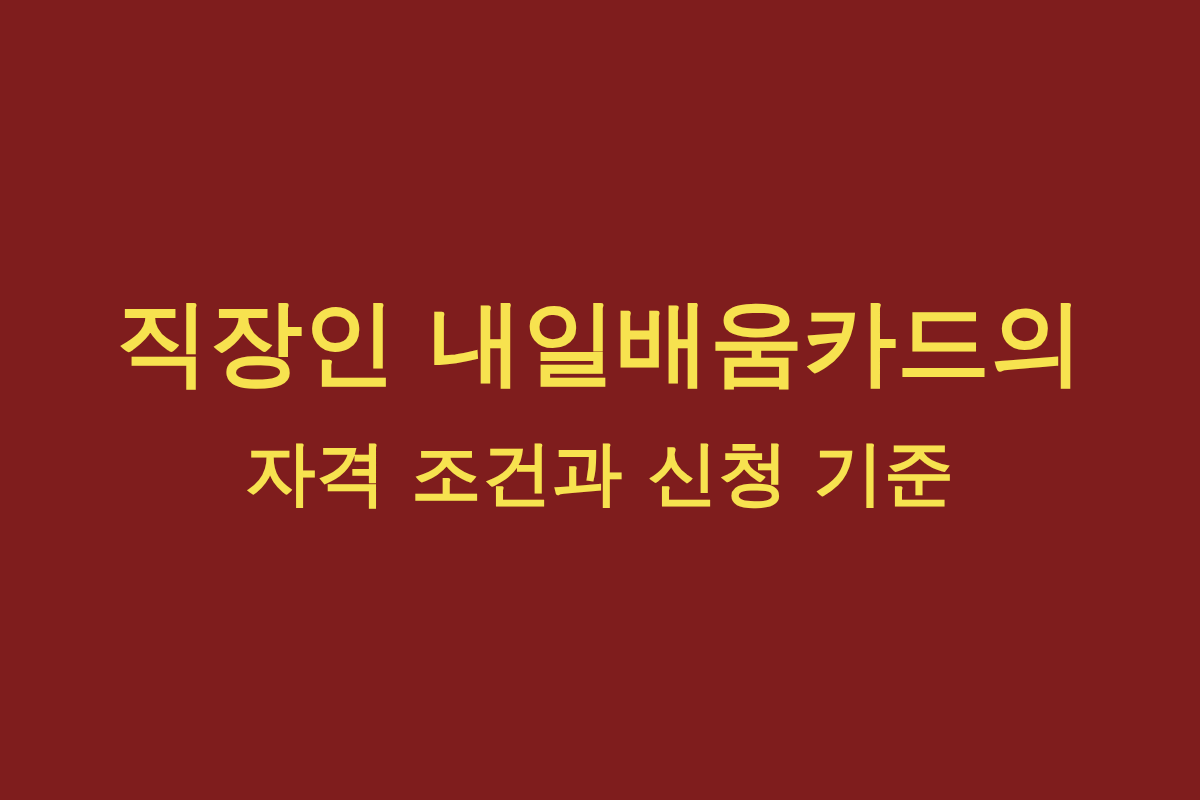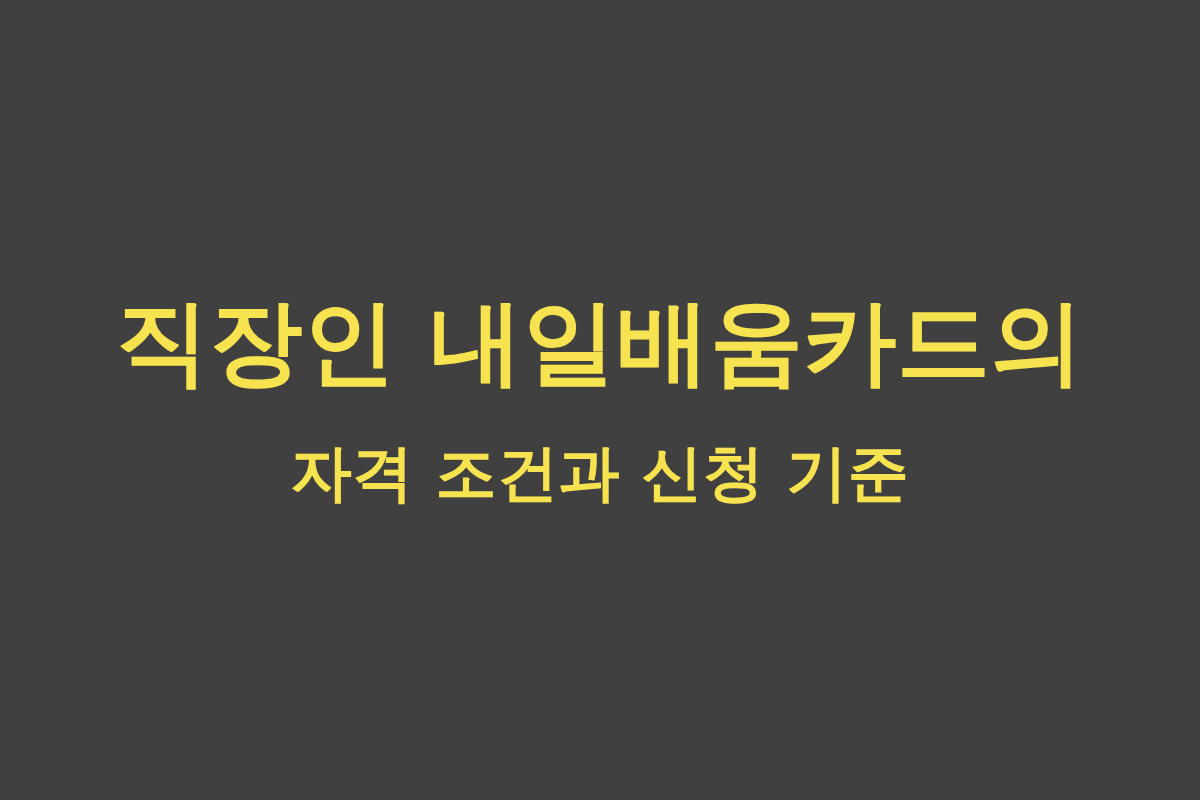--- a/index.html
+++ b/index.html
@@ -35,24 +35,24 @@
     font-family: "DejaVu Sans", sans-serif;
     font-weight: 700;
     font-size: 93px;
     line-height: 131px;
     letter-spacing: 0.5px;
     white-space: nowrap;
     text-rendering: geometricPrecision;
     -webkit-font-smoothing: antialiased;
   }
   .title-line.l1 { font-size: 93px; }
-  .title-line.l2 { font-size: 61px; }
+  .title-line.l2 { font-size: 70px; }
   .title-line.l3 { font-size: 93px; }
 </style>
 </head>
 <body>
 
-<div id="card" style="background: #404040;">
+<div id="card" style="background: #7f1d1d;">
   <div id="title-block">
     <span class="title-line l1" style="color: rgb(247, 226, 79);">직장인 내일배움카드의</span>
     <span class="title-line l2" style="color: rgb(247, 226, 79);">자격 조건과 신청 기준</span>
   </div>
 </div>
 
 </body></html>

